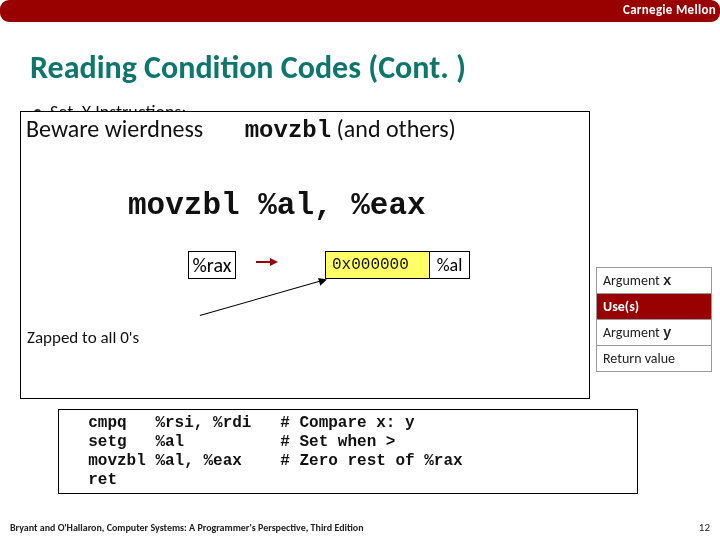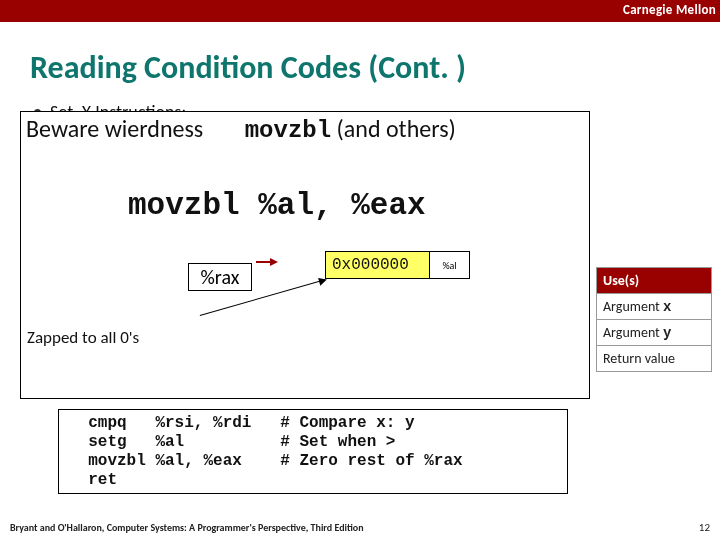--- a/index.html
+++ b/index.html
@@ -1,40 +1,40 @@
 <!DOCTYPE html>
 <html><head>
 <meta charset="utf-8">
 <style>
   * { margin:0; padding:0; box-sizing:border-box; }
   body { width:720px; height:540px; background:#000; font-family:Calibri,Arial,sans-serif; overflow:hidden; position:relative; }
   .slide { width:720px; height:540px; background:#fff; position:relative; }
-  .top-bar { position:absolute; top:0; left:0; right:0; height:22px; background:#990000; }
+  .top-bar { position:absolute; top:0; left:0; right:0; height:22px; background:#990000;border-radius:9px; }
   .univ { position:absolute; top:2px; right:4px; color:#fff; font-size:13px; font-weight:600; letter-spacing:0.3px; }
   .title { position:absolute; top:48px; left:30px; font-size:32px; font-weight:700; color:#0f766e; }
   .bul1 { position:absolute; top:101px; left:34px; font-size:18px; color:#111; }
   .dot { display:inline-block; width:7px; height:7px; background:#333; border-radius:50%; margin-right:9px; vertical-align:2px; }
   .overlay { position:absolute; top:111px; left:20px; width:570px; height:288px; border:1.5px solid #000; background:#fff; }
   .beware { position:absolute; top:114px; left:26px; font-size:24px; color:#111; }
   .beware .mono { font-family:"Courier New",monospace; font-weight:700;padding-left:36px; }
   .code1 { position:absolute; top:188px; left:128px; font-family:"Courier New",monospace; font-size:31px; font-weight:700; color:#111; }
-  .raxbox { position:absolute; top:251px; left:188px; width:64px; height:28px; border:1.5px solid #000; background:#fff; font-size:20px; display:flex; align-items:center; justify-content:center;margin-top:12px; }
+  .raxbox { position:absolute; top:251px; left:188px; width:48px; height:28px; border:1.5px solid #000; background:#fff; font-size:20px; display:flex; align-items:center; justify-content:center; }
   .valbox { position:absolute; top:251px; left:325px; width:145px; height:28px; border:1.5px solid #000; background:#fff; display:flex; align-items:flex-end; }
   .valleft { flex:1; padding-left:6px; font-family:"Courier New",monospace; font-size:16px; color:#111; background:#ffff66; height:100%; display:flex; align-items:center; }
-  .valright { width:40px; height:100%; border-left:1.5px solid #000; display:flex; align-items:center; justify-content:center; font-size:10px; }
+  .valright { width:40px; height:100%; border-left:1.5px solid #000; display:flex; align-items:center; justify-content:center; font-size:18px; }
   .arrow1 { position:absolute; top:261px; left:256px; width:20px; height:2px; border-top:2px solid #990000; }
   .arrow1::after { content:""; position:absolute; right:-2px; top:-5px; border-left:8px solid #990000; border-top:4px solid transparent; border-bottom:4px solid transparent; }
   .zapped { position:absolute; top:327px; left:27px; font-size:17px; color:#111; }
   .arrow2 { position:absolute; top:315px; left:200px; width:130px; height:2px; border-top:1.5px solid #000; transform:rotate(-16deg); transform-origin:left center; }
   .arrow2::after { content:""; position:absolute; right:-2px; top:-4px; border-left:8px solid #000; border-top:4px solid transparent; border-bottom:4px solid transparent; }
   .regtbl { position:absolute; top:267px; right:8px; width:116px; border-collapse:collapse; font-size:14px; }
   .regtbl th { background:#990000; color:#fff; text-align:left; padding:4px 6px; font-weight:700; border:1px solid #999; }
   .regtbl td { border:1px solid #999; padding:4px 6px; color:#222; background:#fff; }
   .regtbl td .mono { font-family:"Courier New",monospace; font-weight:700; }
-  .asmbox { position:absolute; top:409px; left:58px; width:510px; height:85px; border:1.5px solid #000; background:#fff; padding:4px 10px; font-family:"Courier New",monospace; font-size:16px; font-weight:700; color:#111; line-height:1.18; white-space:pre; }
+  .asmbox { position:absolute; top:409px; left:58px; width:580px; height:85px; border:1.5px solid #000; background:#fff; padding:4px 10px; font-family:"Courier New",monospace; font-size:16px; font-weight:700; color:#111; line-height:1.18; white-space:pre; }
   .footer { position:absolute; bottom:6px; left:10px; font-size:10px; color:#222; font-weight:600;text-align:center; }
   .pageno { position:absolute; bottom:6px; right:10px; font-size:11px; color:#222; }
 </style>
 </head>
 <body>
 
 <div class="slide">
   <div class="top-bar">
     <div class="univ">Carnegie Mellon</div>
   </div>
@@ -61,24 +61,24 @@
     <div class="valleft">0x000000</div>
     <div class="valright">%al</div>
   </div>
 
   <div class="arrow2"></div>
   <div class="zapped">Zapped to all 0's</div>
 
   <table class="regtbl">
     <tbody>
         <tr>
-      <th>Use(s)</th>
+      <td><span>Argument </span><span class="mono">x</span></td>
     </tr>
     <tr>
-      <td><span>Argument </span><span class="mono">x</span></td>
+      <th>Use(s)</th>
     </tr>
     <tr>
       <td><span>Argument </span><span class="mono">y</span></td>
     </tr>
     <tr>
       <td><span>Return value</span><span class="mono"></span></td>
     </tr>
   </tbody>
     </table>
 

